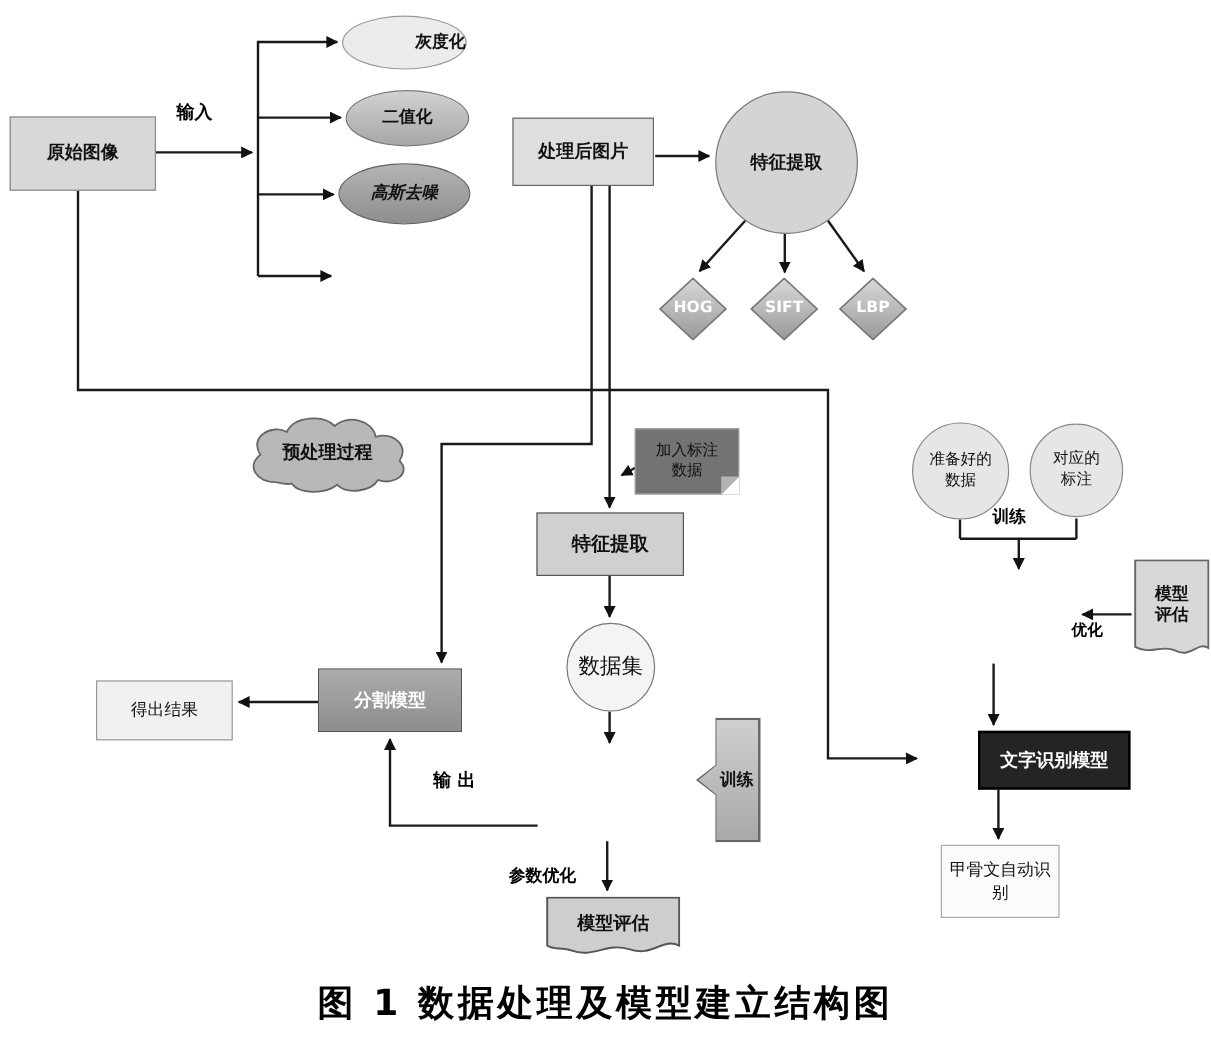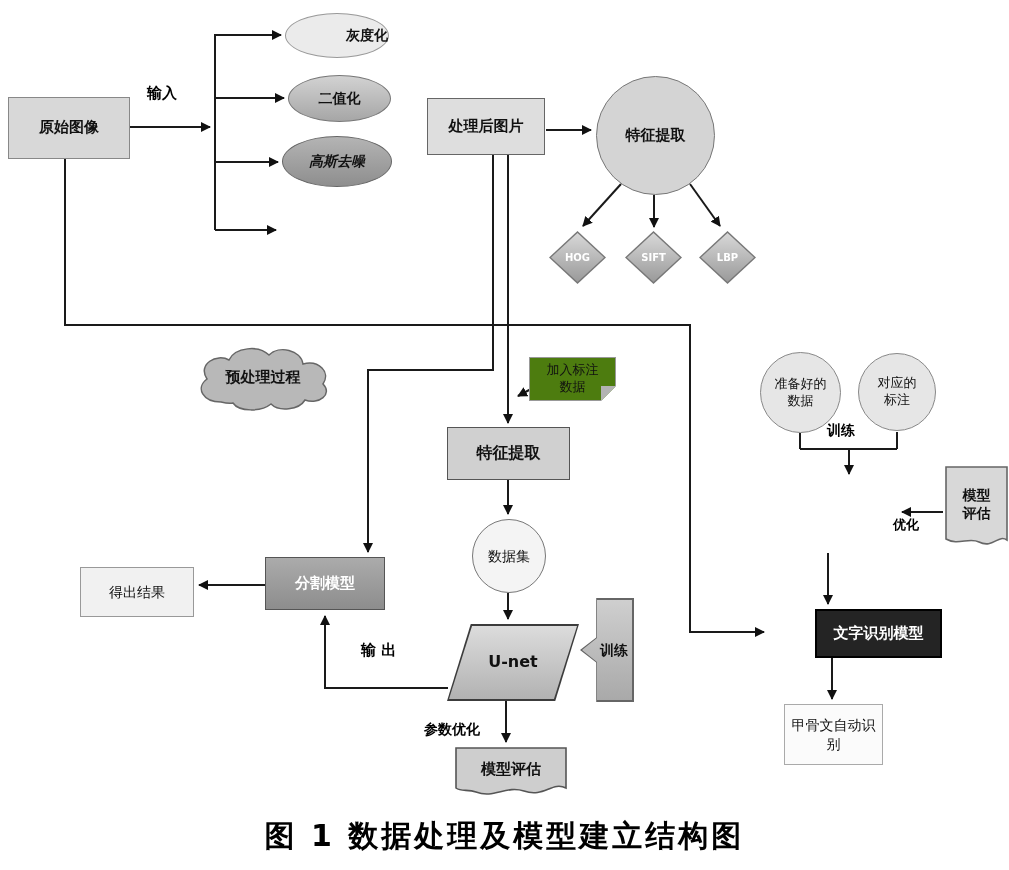--- a/index.html
+++ b/index.html
@@ -14,21 +14,21 @@
   .lbl{position:relative;z-index:2;font-weight:bold;font-size:15px;line-height:1.3;white-space:pre-line;}
   .rg{font-weight:normal;}
   .shape-svg{position:absolute;inset:0;width:100%;height:100%;z-index:0;}
   .pg-outer{display:block;position:absolute;inset:0;z-index:0;}
   .pg-inner{display:block;position:absolute;inset:2px;z-index:1;}
   .dia-outer{display:block;position:absolute;inset:0;z-index:0;
              clip-path:polygon(50% 0,100% 50%,50% 100%,0 50%);background:#777;}
   .dia-inner{display:block;position:absolute;inset:2px;z-index:1;
              clip-path:polygon(50% 0,100% 50%,50% 100%,0 50%);
              background:linear-gradient(#d8d8d8,#9a9a9a);}
-  .dia-lbl{color:#fff;font-size:10px;}
+  .dia-lbl{color:#fff;font-size:13px;}
   .fold-cut{display:block;position:absolute;right:-1px;bottom:-1px;width:0;height:0;z-index:1;
             border-style:solid;border-width:0 0 15px 15px;
             border-color:transparent transparent #ffffff transparent;}
   .fold-flap{display:block;position:absolute;right:-1px;bottom:-1px;width:0;height:0;z-index:1;
              border-style:solid;border-width:15px 15px 0 0;
              border-color:#b3b3b3 transparent transparent transparent;}
   .edge-label{position:absolute;font-weight:bold;font-size:15px;color:#000;z-index:3;}
   .caption{position:absolute;left:0;right:0;top:816px;text-align:center;
            font-size:30px;font-weight:bold;letter-spacing:3px;color:#000;}
 </style>
@@ -107,47 +107,42 @@
     <i class="dia-inner"></i>
     <span class="lbl dia-lbl">SIFT</span>
   </div>
 
   <div class="node" style="left:699px;top:231px;width:57px;height:53px;">
     <i class="dia-outer"></i>
     <i class="dia-inner"></i>
     <span class="lbl dia-lbl">LBP</span>
   </div>
 
-  <div class="node" style="left:188px;top:342px;width:150px;height:72px;justify-content:center;">
+  <div class="node" style="left:198px;top:342px;width:150px;height:72px;justify-content:center;">
     <svg class="shape-svg" viewBox="0 0 150 72" preserveAspectRatio="none">
       <path d="M 33 60 C 15 60 7 46 19 37 C 9 22 29 11 41 18 C 47 5 71 3 81 13 C 91 3 113 8 115 22 C 131 18 143 30 135 42 C 145 52 131 63 117 58 C 111 68 91 70 83 62 C 73 70 51 70 45 61 C 41 62 37 61 33 60 Z" fill="#b8b8b8" stroke="#666" stroke-width="1.5"></path>
     </svg>
     <span class="lbl">预处理过程</span>
   </div>
 
-  <div class="node" style="left:529px;top:357px;width:87px;height:44px;background:#4d7c0f;border:1px solid #999;">
+  <div class="node" style="left:529px;top:357px;width:87px;height:55px;background:#737373;border:1px solid #999;">
     <i class="fold-cut"></i>
     <i class="fold-flap"></i>
     <span class="lbl rg" style="font-size:13px;">加入标注
 数据</span>
   </div>
 
   <div class="node rect" style="left:447px;top:427px;width:123px;height:53px;background:#d0d0d0;border-color:#555;">
     <span class="lbl" style="font-size:16px;">特征提取</span>
   </div>
 
   <div class="node circle" style="left:472px;top:519px;width:74px;height:74px;background:#f4f4f4;border-color:#777;">
-    <span class="lbl rg" style="font-size:14px;">数据集</span>
+    <span class="lbl rg" style="font-size:18px;">数据集</span>
   </div>
 
-  <div class="node" style="left:447px;top:624px;width:132px;height:77px;">
-    <i class="pg-outer" style="clip-path:polygon(18% 0,100% 0,82% 100%,0 100%);background:#3c3c3c;"></i>
-    <i class="pg-inner" style="clip-path:polygon(18% 0,100% 0,82% 100%,0 100%);background:linear-gradient(#dcdcdc,#b2b2b2);"></i>
-    <span class="lbl" style="font-size:16px;">U-net</span>
-  </div>
 
   <div class="node" style="left:580px;top:598px;width:54px;height:104px;">
     <i class="pg-outer" style="clip-path:polygon(30% 0,100% 0,100% 100%,30% 100%,30% 62%,0 50%,30% 38%);background:#666;"></i>
     <i class="pg-inner" style="clip-path:polygon(30% 0,100% 0,100% 100%,30% 100%,30% 62%,0 50%,30% 38%);background:linear-gradient(#cfcfcf,#a9a9a9);"></i>
     <span class="lbl" style="font-size:14px;margin-left:14px;">训练</span>
   </div>
 
   <div class="node" style="left:455px;top:747px;width:112px;height:55px;padding-bottom:10px;">
     <svg class="shape-svg" viewBox="0 0 112 55" preserveAspectRatio="none">
       <path d="M1,1 L111,1 L111,41 C97,34 89,51 69,44 C51,38 39,52 21,45 C13,42 6,45 1,41 Z" fill="#cecece" stroke="#555" stroke-width="1.6"></path>

